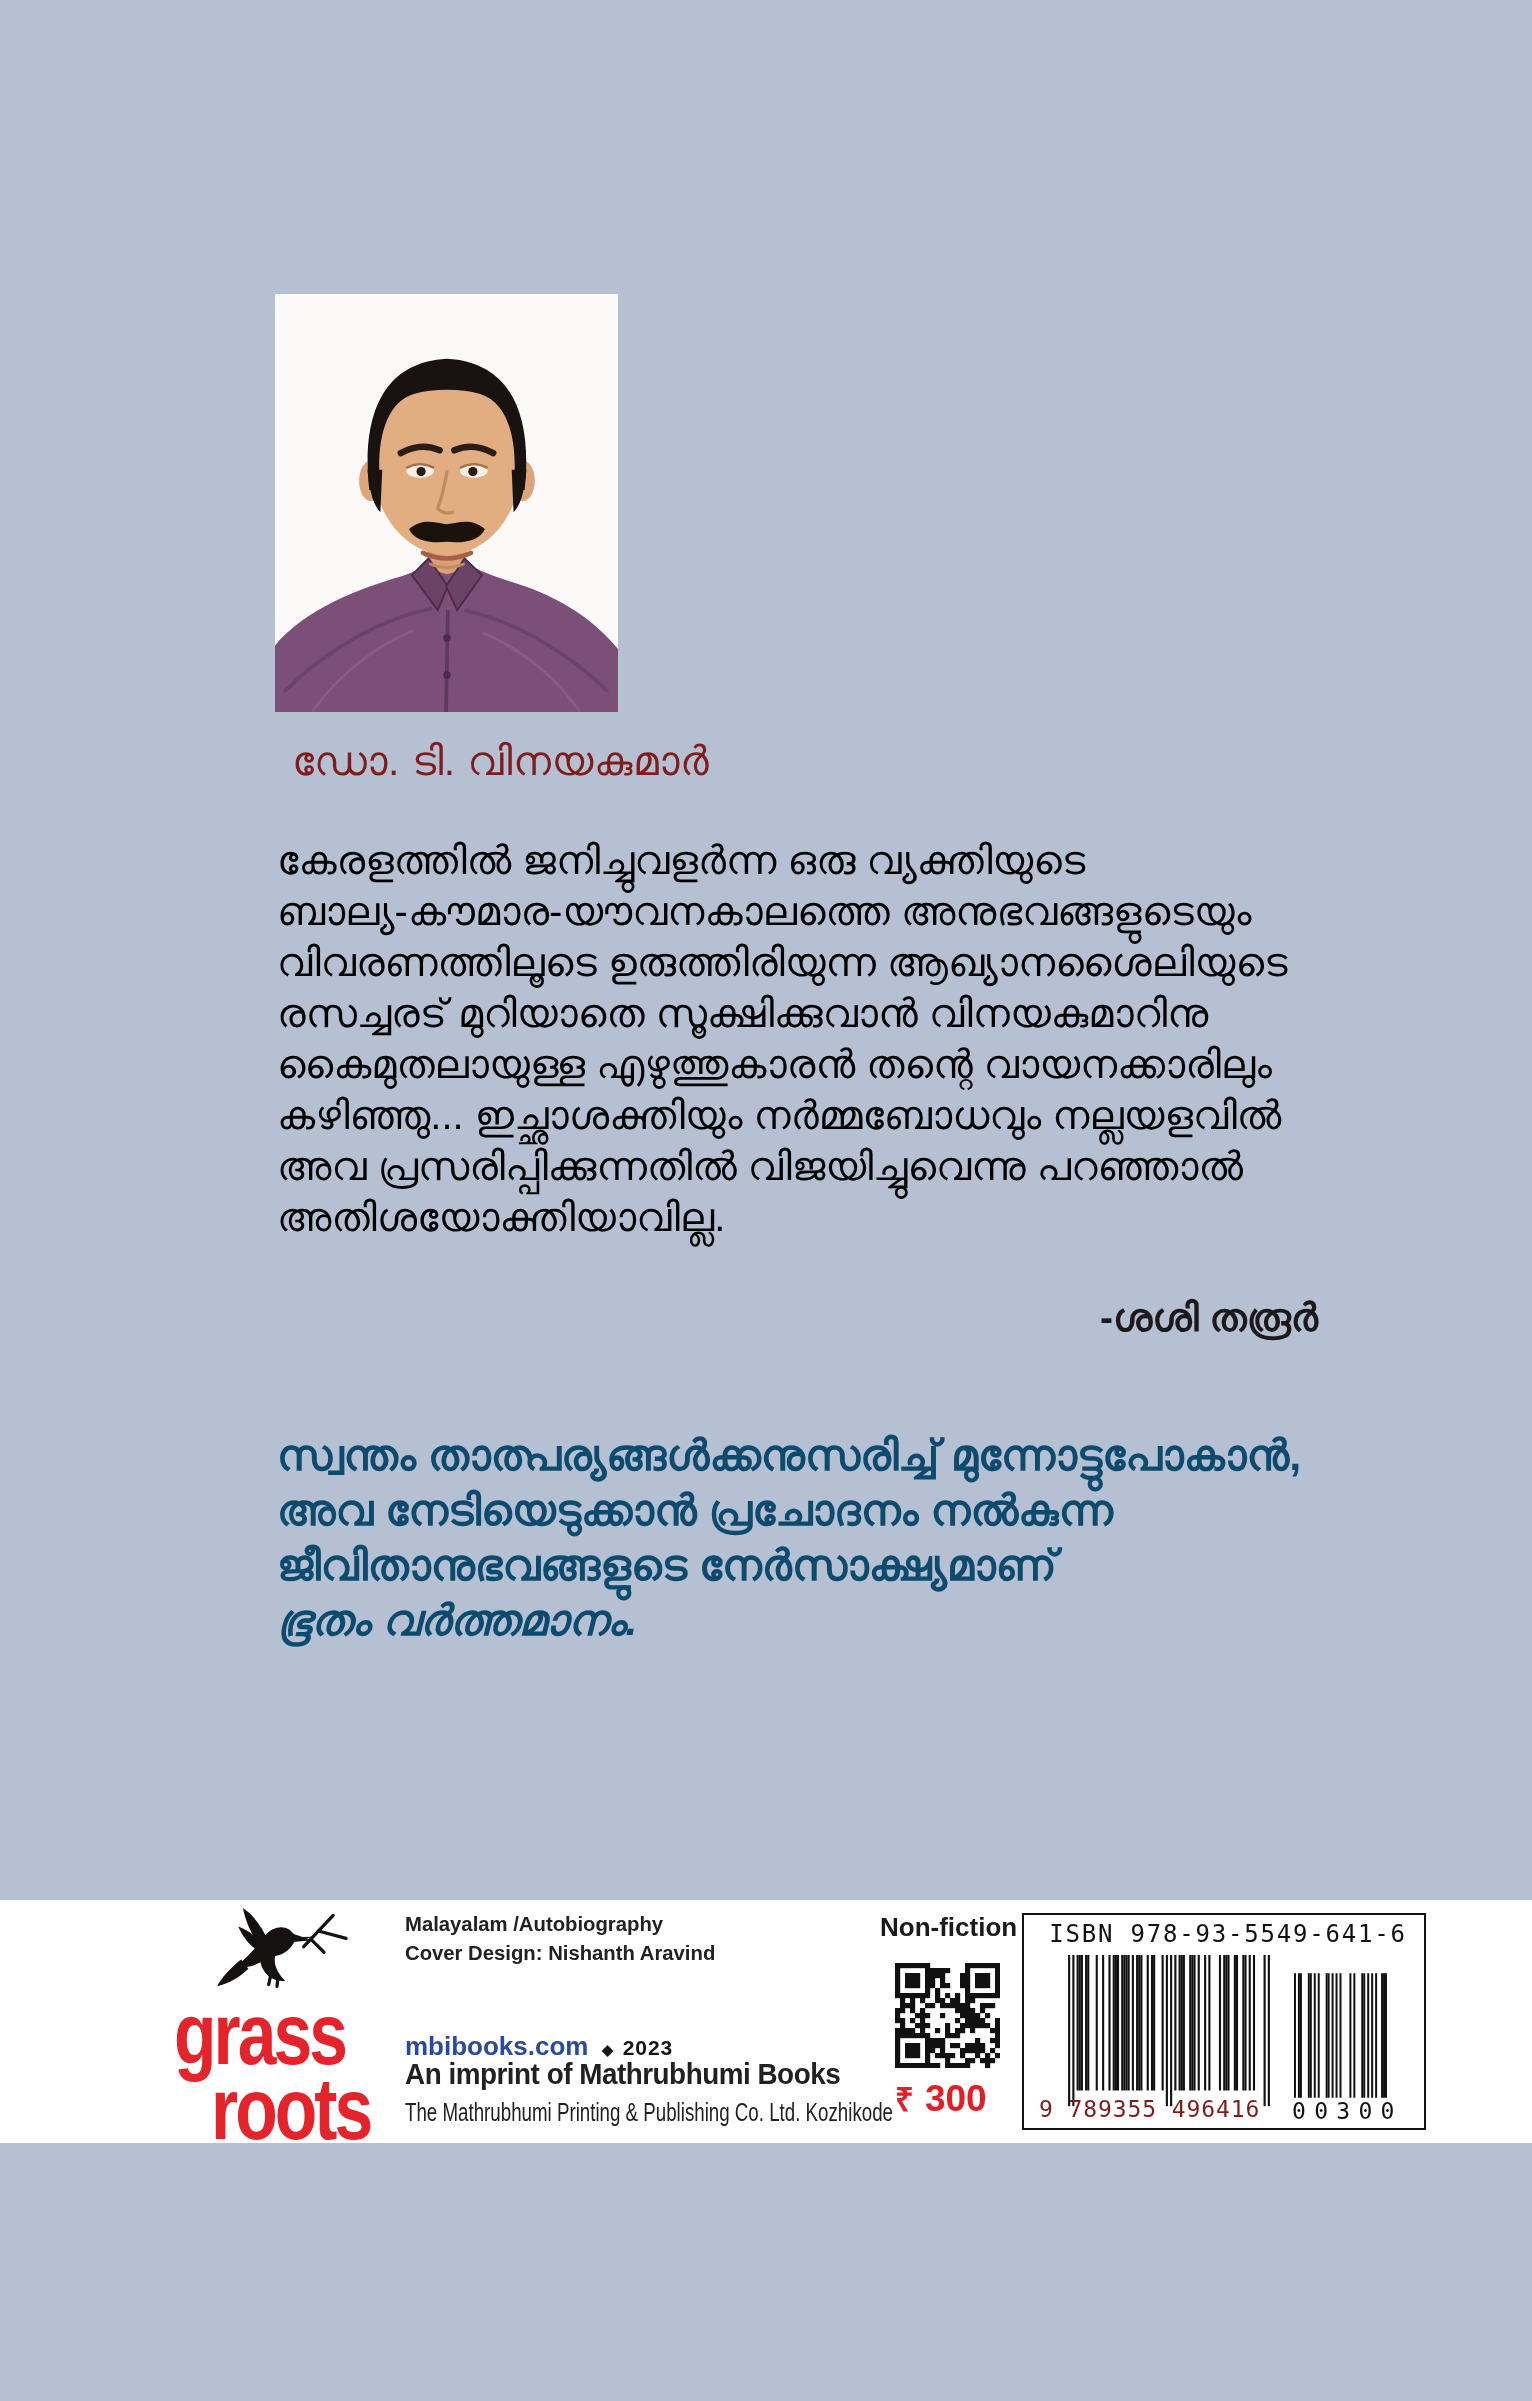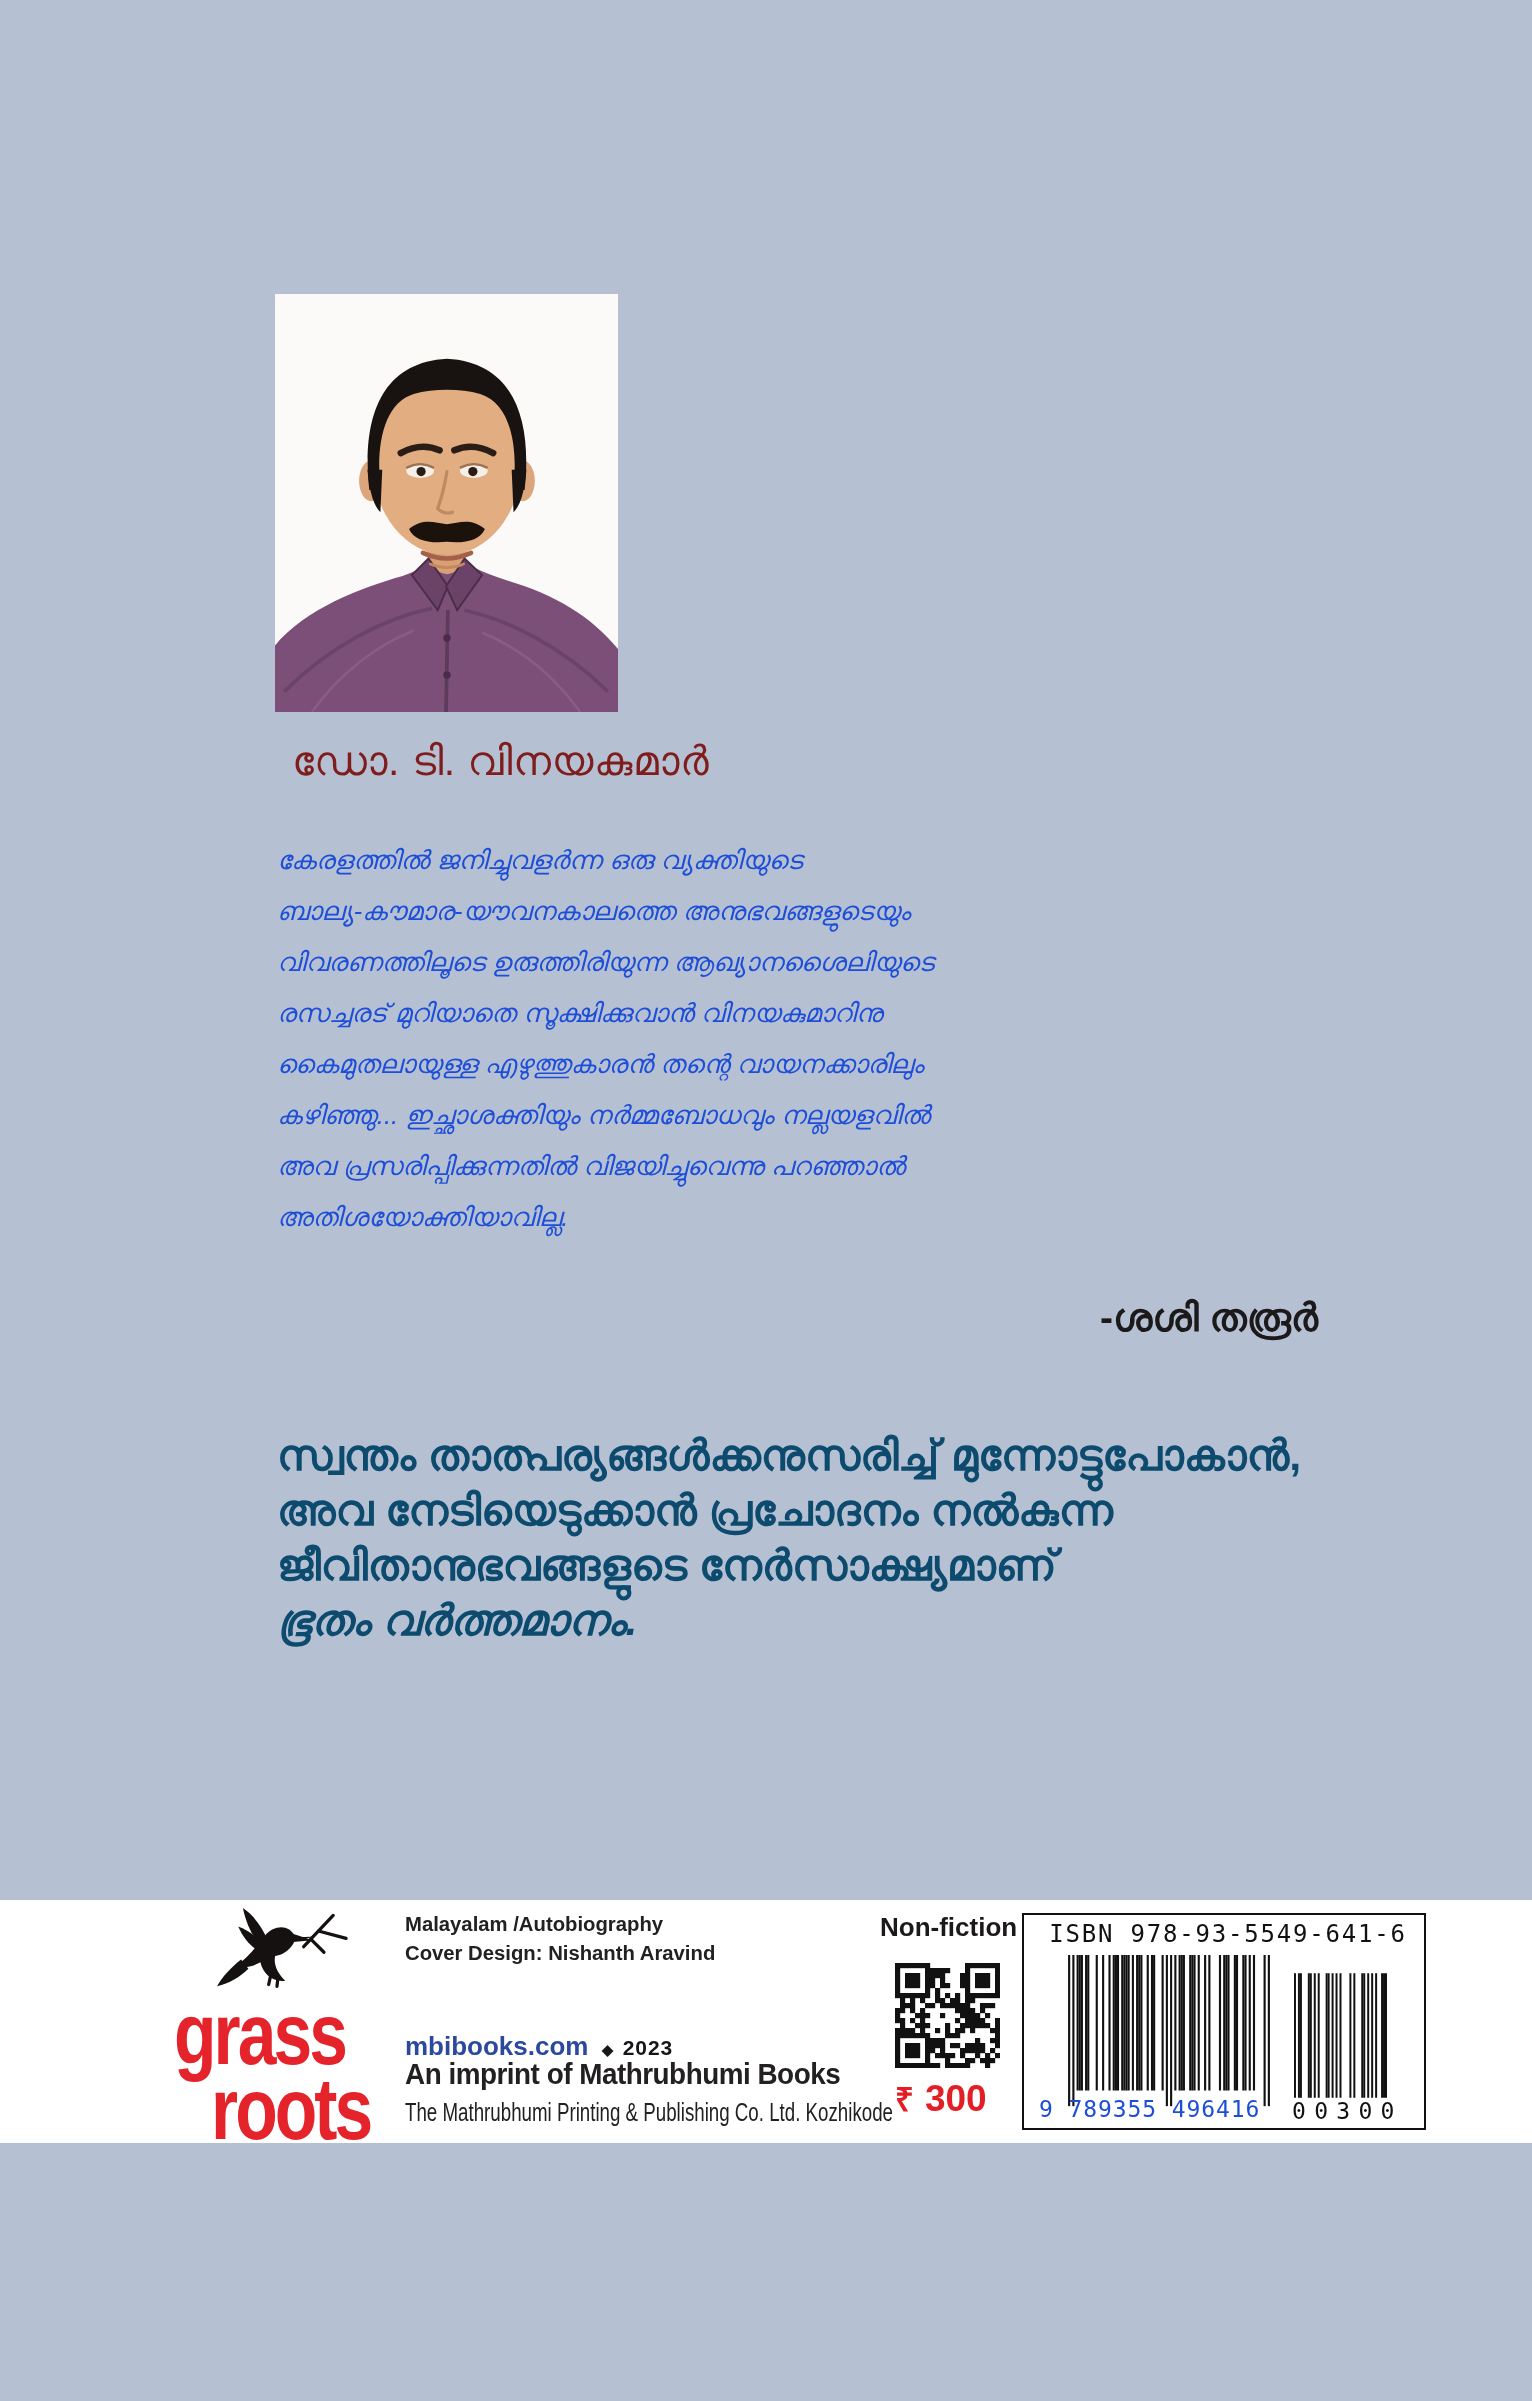--- a/index.html
+++ b/index.html
@@ -6,22 +6,22 @@
   body{width:1533px;height:2401px;position:relative;overflow:hidden;
        font-family:"Liberation Sans",sans-serif;}
   .cover{position:absolute;inset:0;background:#b6c0d3;}
   .abs{position:absolute;}
 
   
   .photo{left:275px;top:294px;width:343px;height:418px;background:#fbfaf8;overflow:hidden;}
   .caption{left:292px;top:738px;font-size:41px;color:#7f1d1d;letter-spacing:0.5px;}
 
   
-  .blurb{left:277px;top:835px;width:1109px;font-style:italic;
-         font-size:26px;line-height:51px;color:#1d4ed8;}
+  .blurb{left:277px;top:835px;width:1109px;
+         font-size:40px;line-height:51px;color:#000000;}
   .blurb .bline{height:51px;white-space:nowrap;}
   .attribution{left:1100px;top:1296px;font-size:39px;font-weight:bold;color:#1c191b;}
 
   
   .synopsis{left:277px;top:1428px;width:1155px;font-size:43px;line-height:55px;
             font-weight:bold;color:#0c4a6e;}
   .synopsis .sline{height:55px;white-space:nowrap;}
   .synopsis .title{font-style:italic;}
 
   
@@ -48,21 +48,21 @@
   .qr{left:895px;top:1963px;width:105px;height:105px;}
   .price{left:895px;top:2076px;font-size:37px;font-weight:bold;display:flex;align-items:baseline;}
   .price .cur{font-size:33px;margin-right:11px;}
 
   .bcbox{left:1022px;top:1913px;width:404px;height:217px;background:#fff;
          border:2.8px solid #111;box-sizing:border-box;}
   .isbn{left:1022px;top:1920px;width:412px;text-align:center;
         font-family:"DejaVu Sans Mono",monospace;font-size:24px;letter-spacing:1.8px;color:#111;}
   .ean{left:1068px;top:1955px;}
   .eandigits{left:1039px;top:2096px;width:240px;font-family:"DejaVu Sans Mono",monospace;
-             font-size:23px;letter-spacing:0.9px;color:#1d4ed8;white-space:nowrap;}
+             font-size:23px;letter-spacing:0.9px;color:#7f1d1d;white-space:nowrap;}
   .addon{left:1292px;top:1973px;}
   .addondigits{left:1292px;top:2098px;width:96px;text-align:center;
                font-family:"DejaVu Sans Mono",monospace;font-size:23px;letter-spacing:8.3px;color:#111;}
 </style>
 </head>
 <body>
 
 <div class="cover">
 
   <div class="abs photo">

